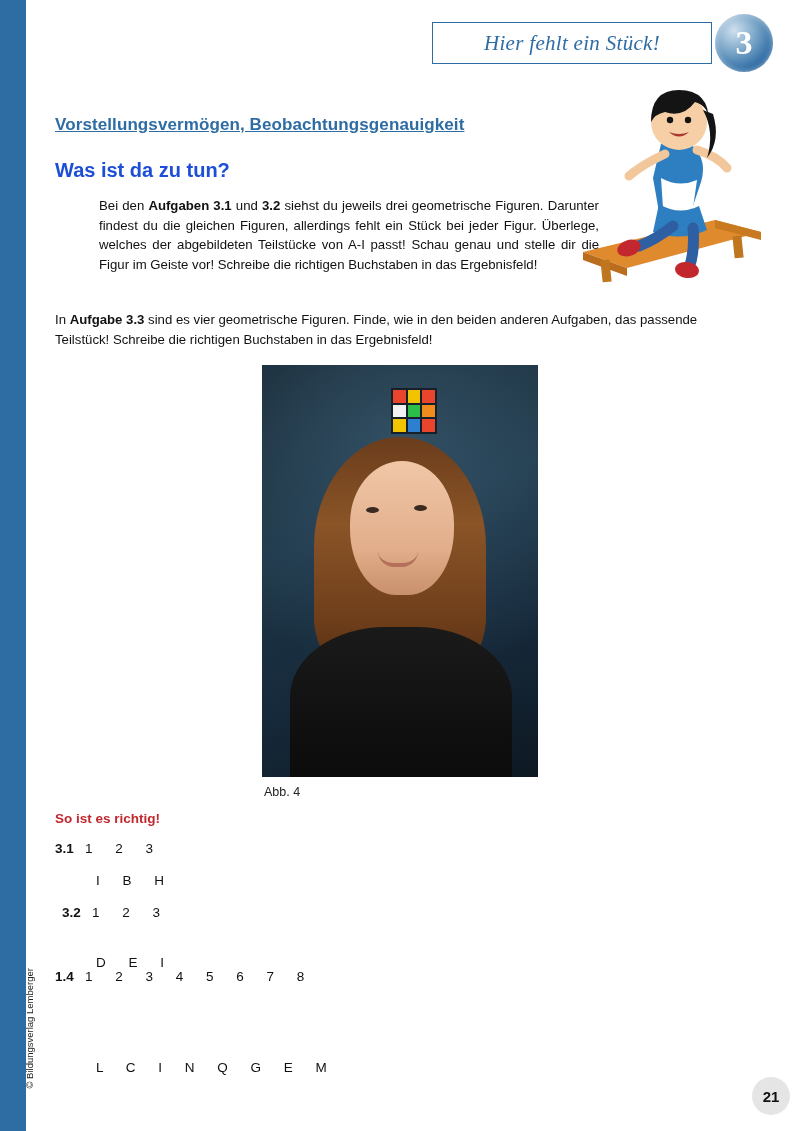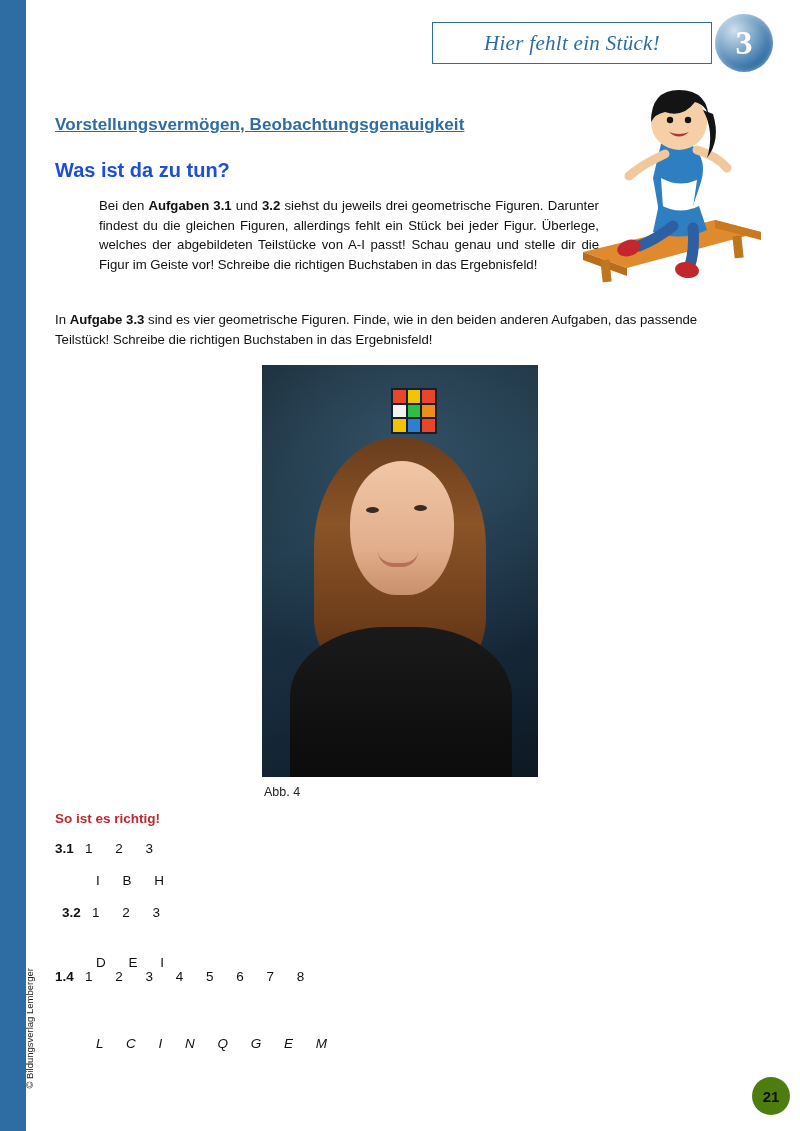--- a/index.html
+++ b/index.html
@@ -132,34 +132,34 @@
   }
   .ans { position: absolute; left: 55px; font-size: 13.5px; color: #111; }
   .ans .lbl { font-weight: 700; display: inline-block; width: 30px; }
   .ans .nums { letter-spacing: 9.5px; }
   .ans .lets { letter-spacing: 9.5px; }
   .row-a { top: 841px; }
   .row-b { top: 873px; padding-left: 41px; }
   .row-c { top: 905px; margin-left: 7px; }
   .row-d { top: 919px; padding-left: 41px; margin-top: 36px; }
   .row-e { top: 969px; }
-  .row-f { top: 1036px; padding-left: 41px; font-style: italic; }
+  .row-f { top: 1060px; padding-left: 41px; }
 
   
   .copyright {
     position: absolute; left: 24px; top: 968px;
     transform-origin: left top; transform: rotate(-90deg) translate(-100%, 0);
     font-size: 9.5px; color: #222; white-space: nowrap;
   }
 
   
   .page-badge {
     position: absolute; left: 752px; top: 1077px;
     width: 38px; height: 38px; border-radius: 50%;
-    background: #4d7c0f;
+    background: #e5e5e5;
     display: flex; align-items: center; justify-content: center;
     font-size: 15px; font-weight: 700; color: #111;
   }
 </style>
 </head>
 <body>
 
 <div class="spine"></div>
 
 <div class="header-box"></div>

